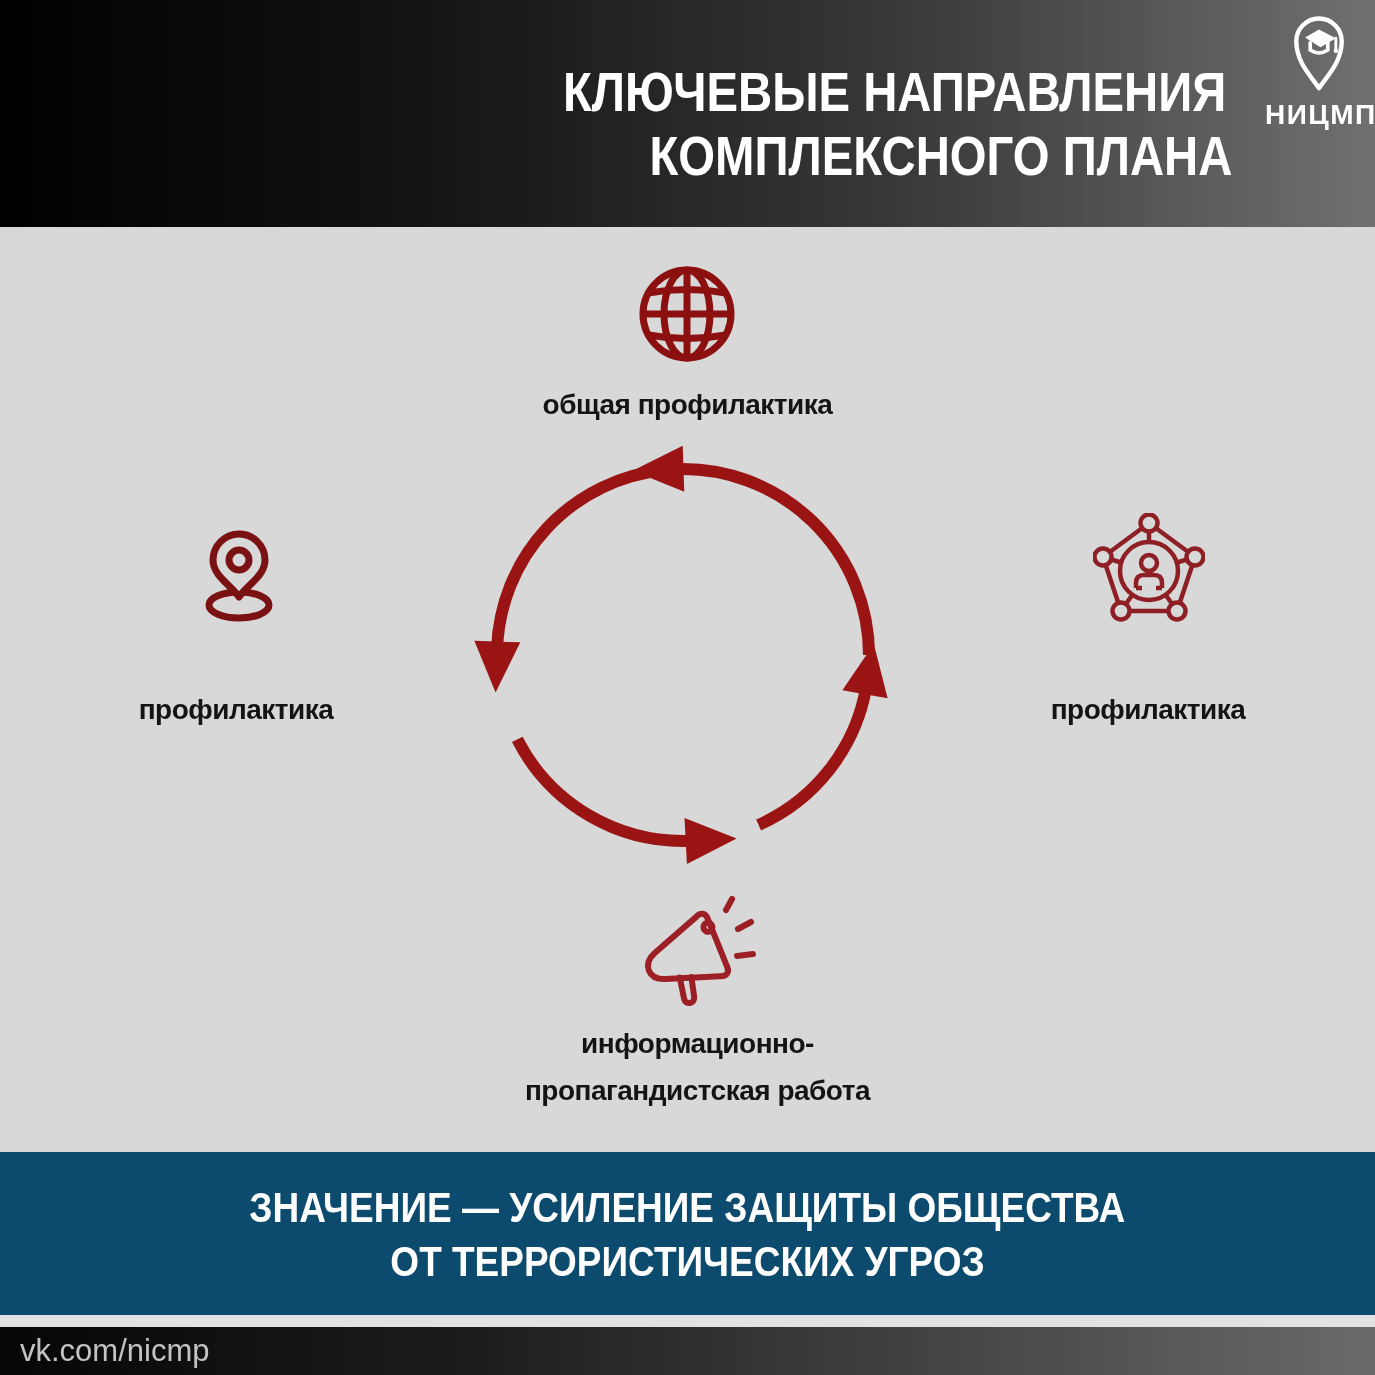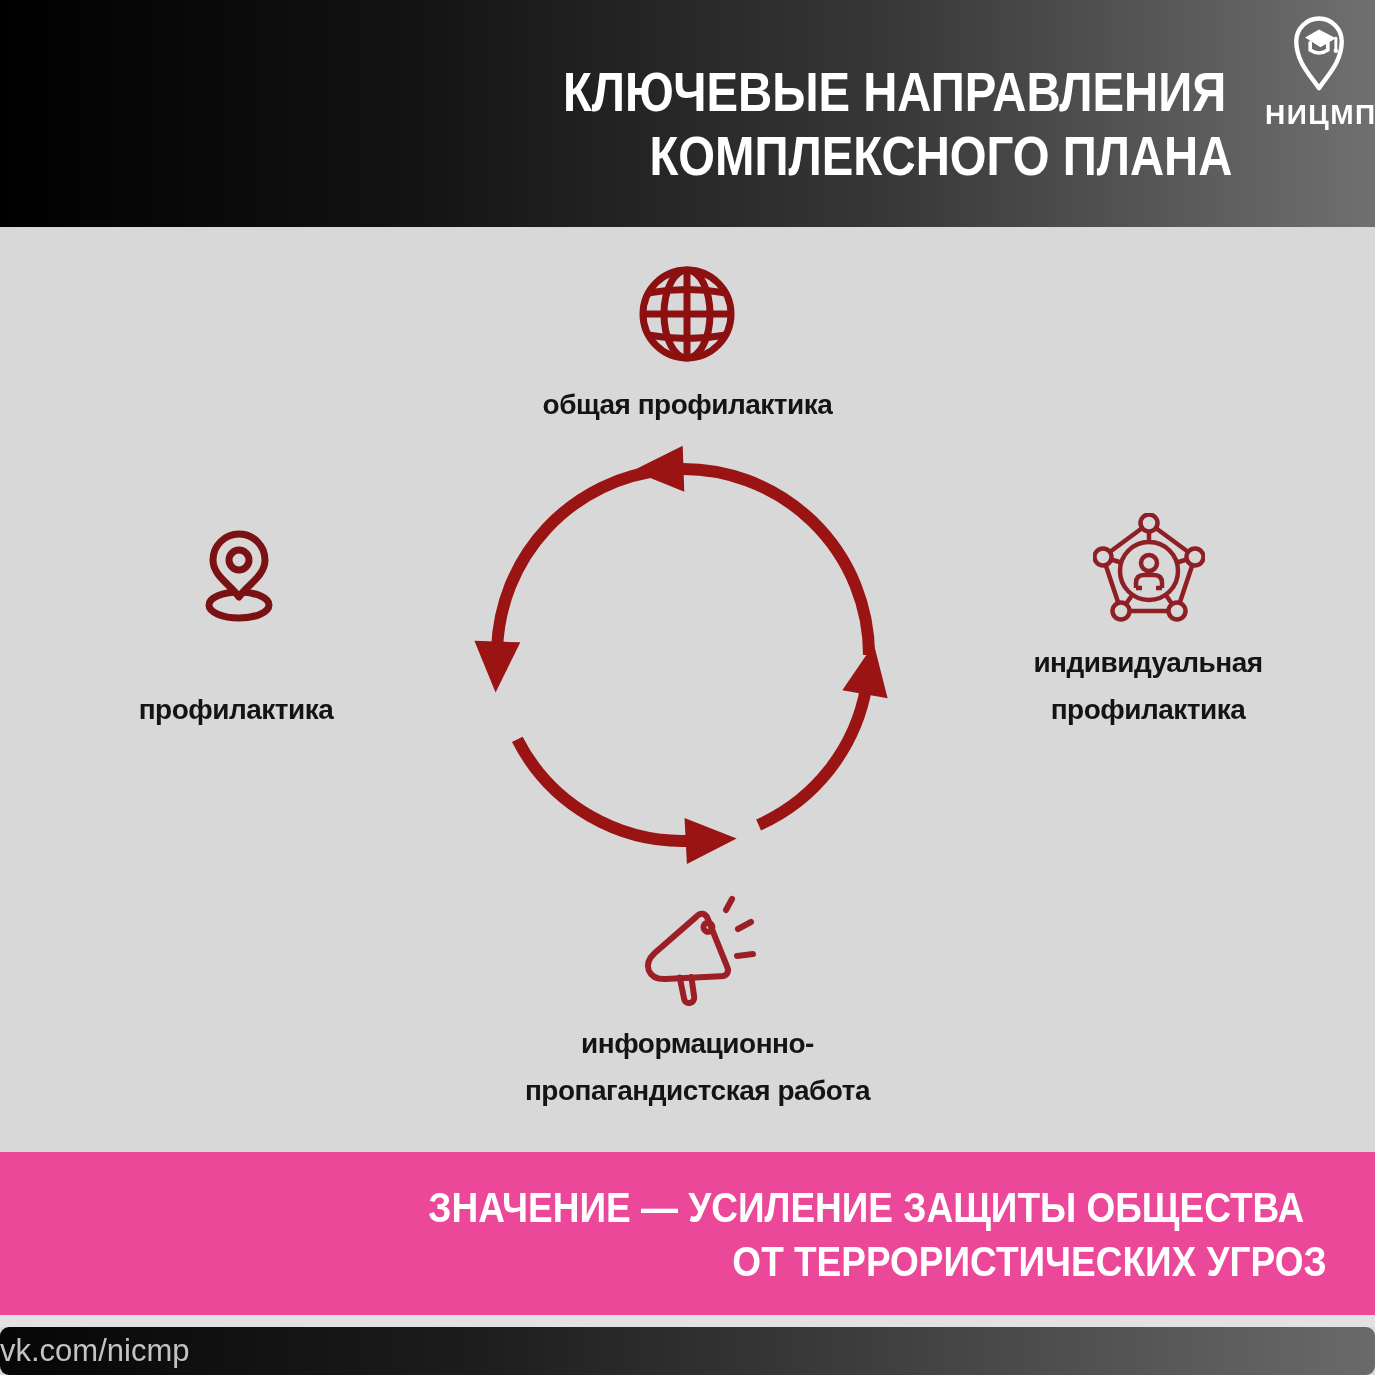--- a/index.html
+++ b/index.html
@@ -27,29 +27,29 @@
     font-size:28px;line-height:47px;letter-spacing:-0.5px;
   }
   .label-top{top:381px;left:0;width:1375px;}
   .label-left{top:639px;left:36px;width:400px;}
   .label-right{top:639px;left:948px;width:400px;}
   .label-bottom{top:1020px;left:0;width:1395px;}
   .cycle{position:absolute;left:473px;top:443px;}
   
   .banner{
     position:absolute;top:1152px;left:0;width:1375px;height:163px;
-    background:#ec4899;color:#ffffff;font-weight:bold;font-size:43px;line-height:54px;
-    display:flex;flex-direction:column;justify-content:center;text-align:right;
+    background:#0c4a6e;color:#ffffff;font-weight:bold;font-size:43px;line-height:54px;
+    display:flex;flex-direction:column;justify-content:center;text-align:center;
   }
   
   .strip{position:absolute;top:1315px;left:0;width:1375px;height:12px;background:#E2E2E2;}
   .footer{
     position:absolute;top:1327px;left:0;width:1375px;height:48px;box-sizing:border-box;
     background:linear-gradient(90deg,#060606 0%,#1d1d1d 35%,#464646 70%,#6a6a6a 100%);
-    color:#C3C3C3;font-size:31px;line-height:47px;border-radius:9px;
+    color:#C3C3C3;font-size:31px;line-height:47px;padding-left:20px;
   }
 </style>
 </head>
 <body>
 
 <div class="page">
 
   <div class="header">
     <div class="title">
       <span class="cond">КЛЮЧЕВЫЕ НАПРАВЛЕНИЯ</span><br>
@@ -124,21 +124,21 @@
         <circle cx="84" cy="98" r="8.5" fill="#D8D8D8"></circle>
         <circle cx="28" cy="98" r="8.5" fill="#D8D8D8"></circle>
         <circle cx="10" cy="44" r="8.5" fill="#D8D8D8"></circle>
         <circle cx="56" cy="50" r="8"></circle>
         <path d="M43,75 L43,70 Q43,62 51,62 L61,62 Q69,62 69,70 L69,75"></path>
         <path d="M43,75 L49,75 M63,75 L69,75"></path>
       </g>
     </svg>
   </div>
   <div class="label label-right">
-    <span>индивидуальная</span><br>
+    <br>
     <span>профилактика</span>
   </div>
 
   <div class="icon" style="left:633px;top:893px;">
     <svg width="130" height="130" viewBox="0 0 130 130">
       <g fill="none" stroke="#9D1F26" stroke-width="6" stroke-linecap="round" stroke-linejoin="round">
         <g transform="rotate(-22 60 64)">
           <path d="M26,46 L78,28 C84,25 88,28 88,34 L88,86 C88,92 84,95 78,92 L26,74 C18,71 14,66 14,60 C14,54 18,49 26,46 Z"></path>
           <path d="M40,78 L36,100 C35,106 44,108 46,102 L51,82"></path>
           <circle cx="85" cy="42" r="4.5"></circle>

